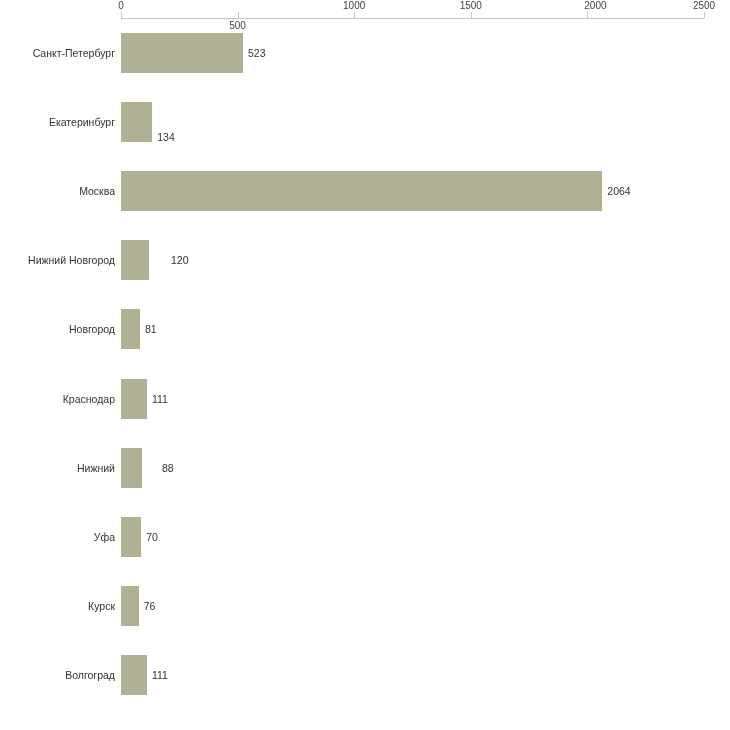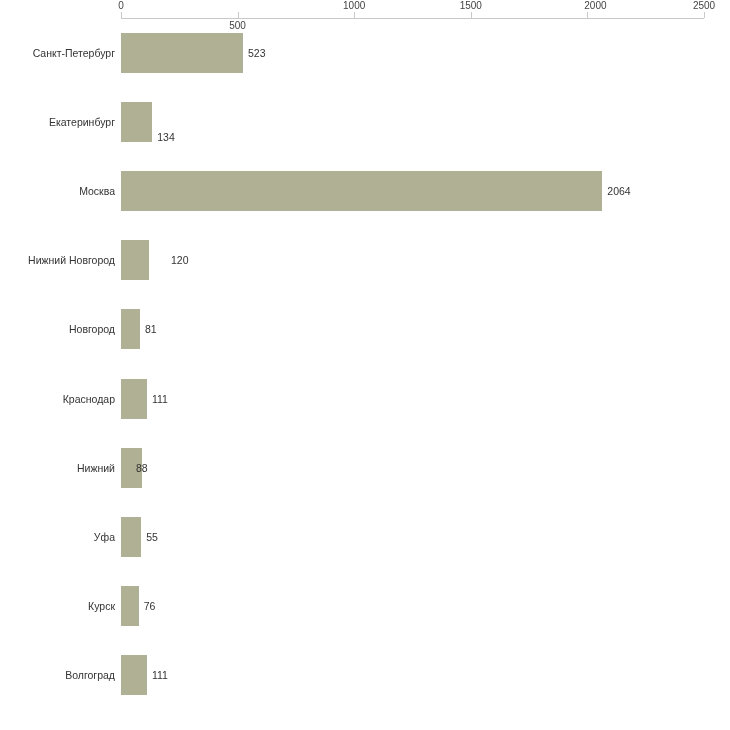--- a/index.html
+++ b/index.html
@@ -135,26 +135,26 @@
         <div class="bar-value" style="left: 23.8892px;">81</div>
       </div>
       <div class="row" style="top: 346px; height: 69.2px;">
         <div class="cat-label">Краснодар</div>
         <div class="bar" style="width: 25.8852px; background: rgb(176, 176, 148);"></div>
         <div class="bar-value" style="left: 30.8852px;">111</div>
       </div>
       <div class="row" style="top: 415.2px; height: 69.2px;">
         <div class="cat-label">Нижний</div>
         <div class="bar" style="width: 20.5216px; background: rgb(176, 176, 148);"></div>
-        <div class="bar-value" style="left: 15px;">88</div>
+        <div class="bar-value" style="left: 41px;">88</div>
       </div>
       <div class="row" style="top: 484.4px; height: 69.2px;">
         <div class="cat-label">Уфа</div>
         <div class="bar" style="width: 20.2884px; background: rgb(176, 176, 148);"></div>
-        <div class="bar-value" style="left: 25.2884px;">55</div>
+        <div class="bar-value" style="left: 25.2884px;">70</div>
       </div>
       <div class="row" style="top: 553.6px; height: 69.2px;">
         <div class="cat-label">Курск</div>
         <div class="bar" style="width: 17.7232px; background: rgb(176, 176, 148);"></div>
         <div class="bar-value" style="left: 22.7232px;">76</div>
       </div>
       <div class="row" style="top: 622.8px; height: 69.2px;">
         <div class="cat-label">Волгоград</div>
         <div class="bar" style="width: 25.8852px; background: rgb(176, 176, 148);"></div>
         <div class="bar-value" style="left: 30.8852px;">111</div>

